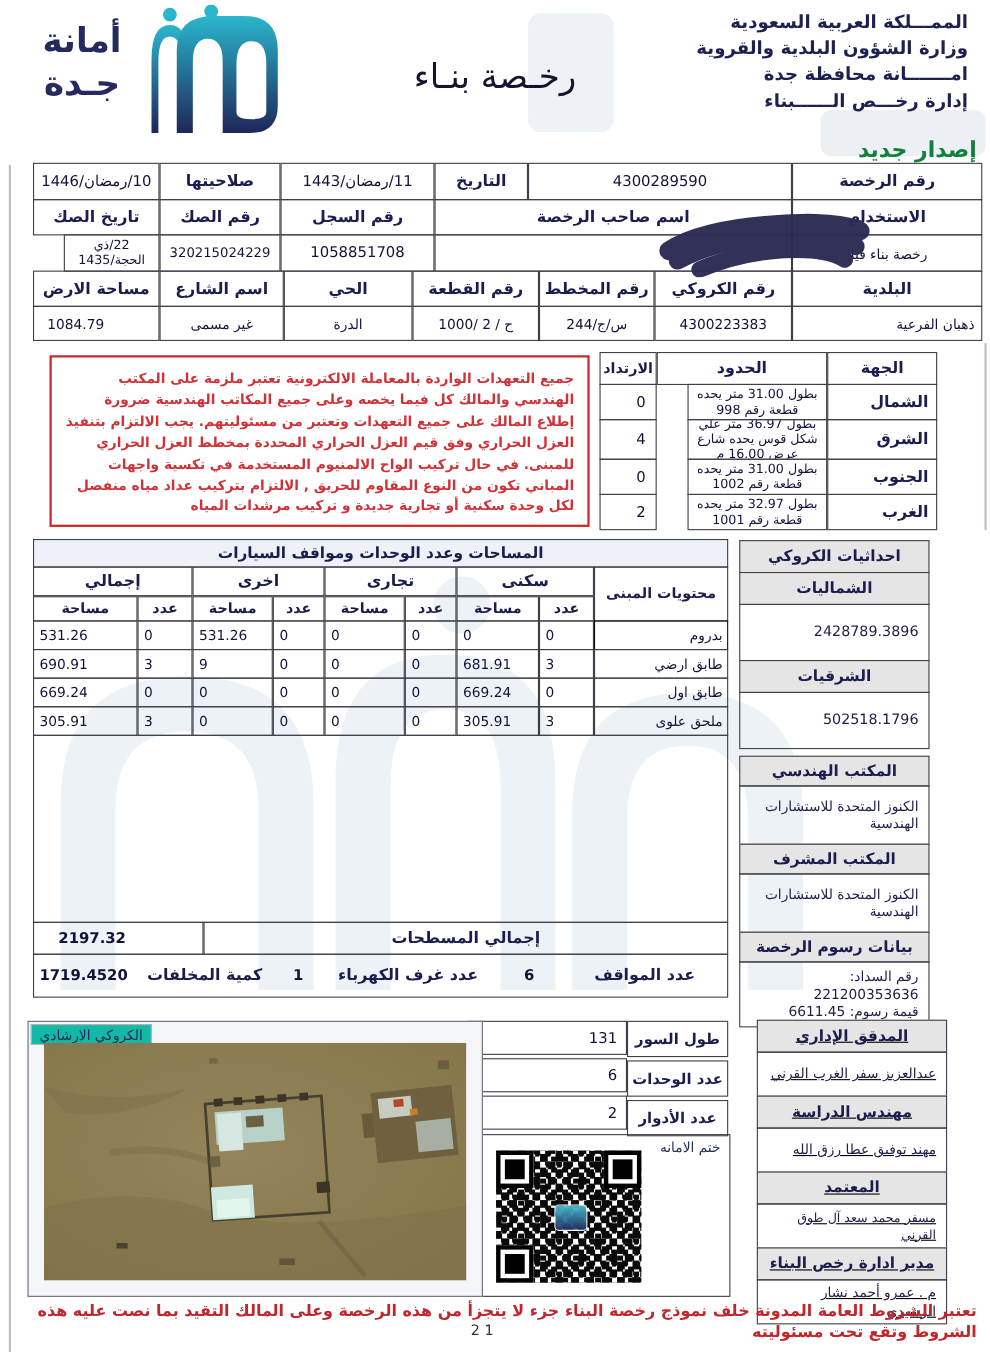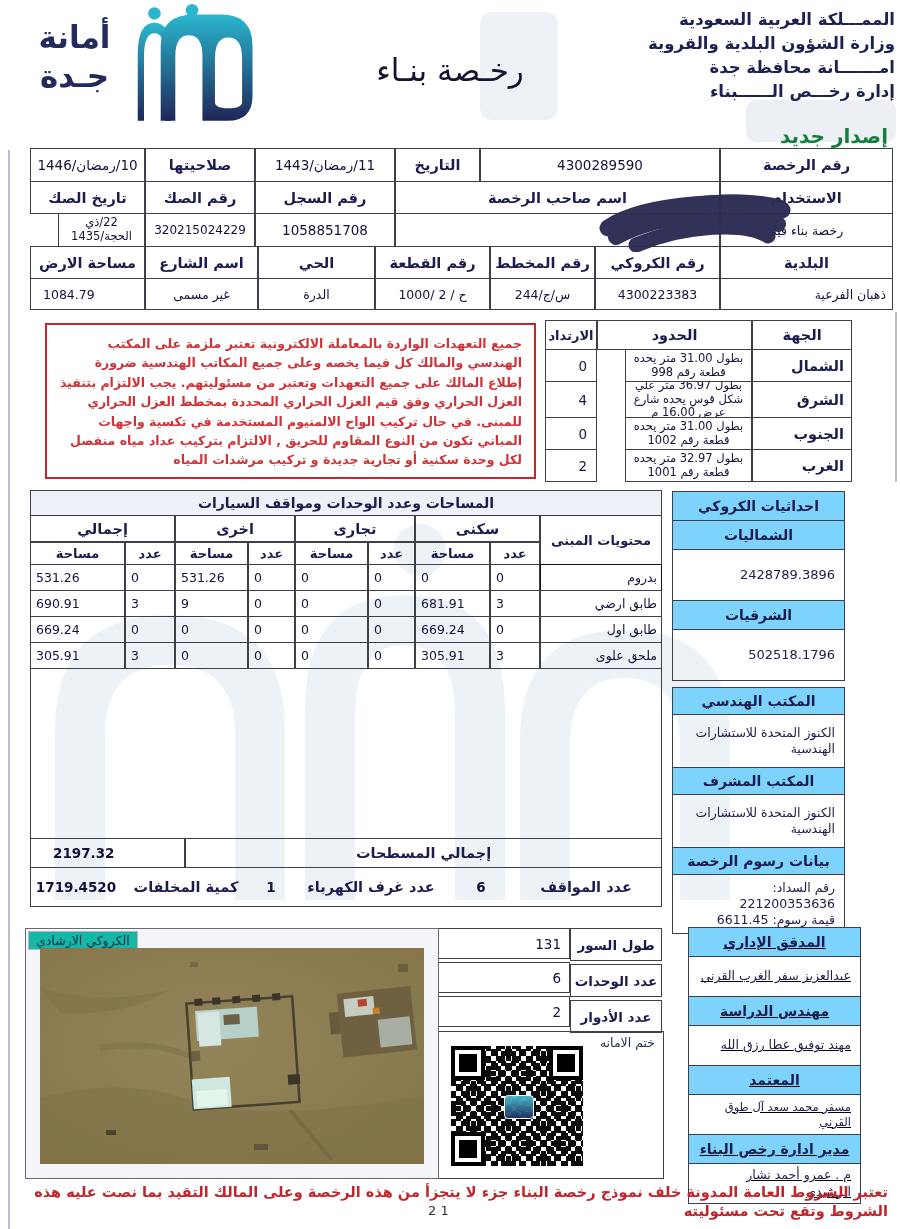--- a/index.html
+++ b/index.html
@@ -10,34 +10,34 @@
   .row{display:grid;}
   .c{border:1px solid #3f3f49;display:flex;align-items:center;justify-content:center;
      text-align:center;overflow:hidden;background:transparent;}
   .lbl{font-weight:bold;color:#1b1d4e;font-size:14.5px;}
   .val{color:#12123a;font-size:13.5px;}
   .small{font-size:11.5px;line-height:1.2;margin-left:28px;}
   .numL{justify-content:flex-end;padding-left:5px;font-size:12.5px;color:#12123a;}
   .stack > .row{margin-top:-1px;}
   .stack > .row:first-child{margin-top:0;}
   
-  .gov{right:5px;top:8px;width:300px;text-align:right;color:#1c2150;font-weight:bold;
+  .gov{right:20px;top:8px;width:300px;text-align:right;color:#1c2150;font-weight:bold;
        font-size:16.5px;line-height:24px;}
   .issue{right:12px;top:124px;color:#15803d;font-weight:bold;font-size:20px;}
   .title{left:285px;top:52px;width:330px;text-align:center;font-size:31px;color:#14142e;
          letter-spacing:1px;}
   .logo-text{left:22px;top:18px;width:105px;text-align:center;color:#252a5e;font-weight:bold;
              font-size:31px;line-height:1.25;}
   
   .notice{left:45px;top:323px;width:463px;height:134px;border:2.5px solid #c4262b;
           padding:9px 12px;color:#cf3338;font-size:12.5px;font-weight:600;line-height:1.55;
           text-align:right;}
   
   .sh{border:1px solid #3f3f49;height:28px;display:flex;align-items:center;justify-content:center;
-      font-weight:bold;color:#1b1d4e;font-size:14px;background:#7dd3fc;margin-top:-1px;}
+      font-weight:bold;color:#1b1d4e;font-size:14px;background:#e5e5e5;margin-top:-1px;}
   .sv{border:1px solid #3f3f49;display:flex;align-items:center;justify-content:flex-start;
       padding:3px 9px;color:#20204a;font-size:12.5px;line-height:1.3;text-align:right;margin-top:-1px;}
   
   .bm-row{display:grid;grid-template-columns:92px 1fr;height:31px;margin-bottom:3px;}
   .stampbox{left:425px;top:1031px;width:237px;height:146px;border:1px solid #3f3f49;}
   .stamp-label{position:absolute;right:8px;top:3px;font-size:12.5px;color:#243058;}
   .qr{position:absolute;left:18px;top:7px;width:146px;height:134px;background:#fff;}
   .qr-pat{position:absolute;inset:7px;
       background:
         repeating-conic-gradient(#0a0a0a 0 25%, transparent 0 50%) 0 0/10px 10px,

